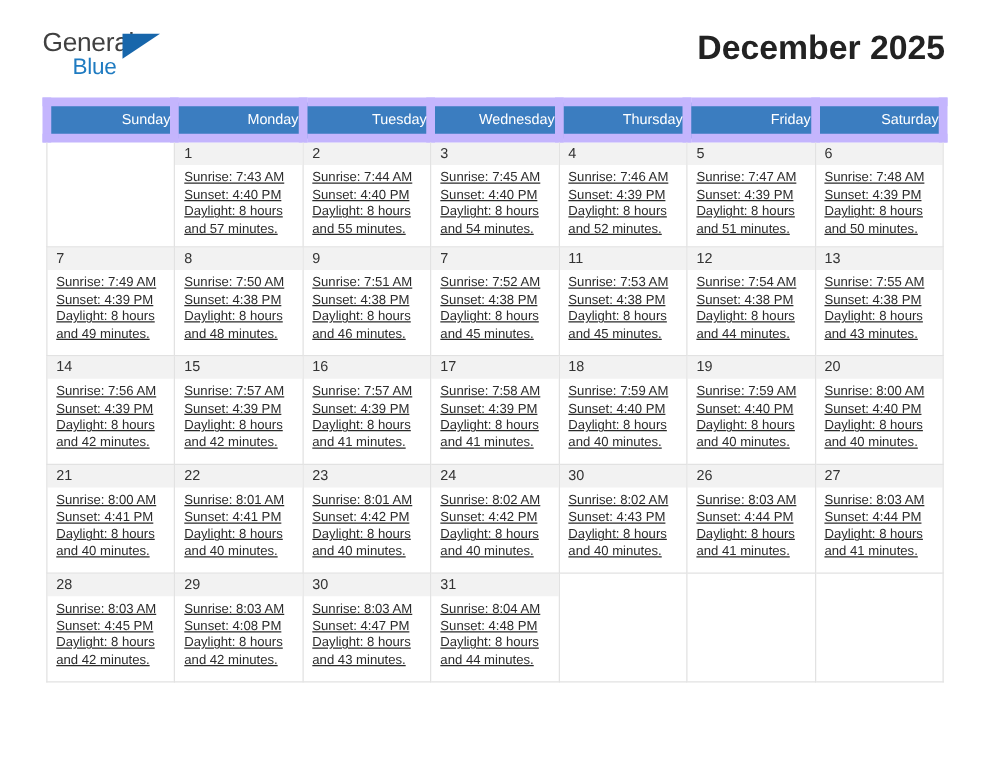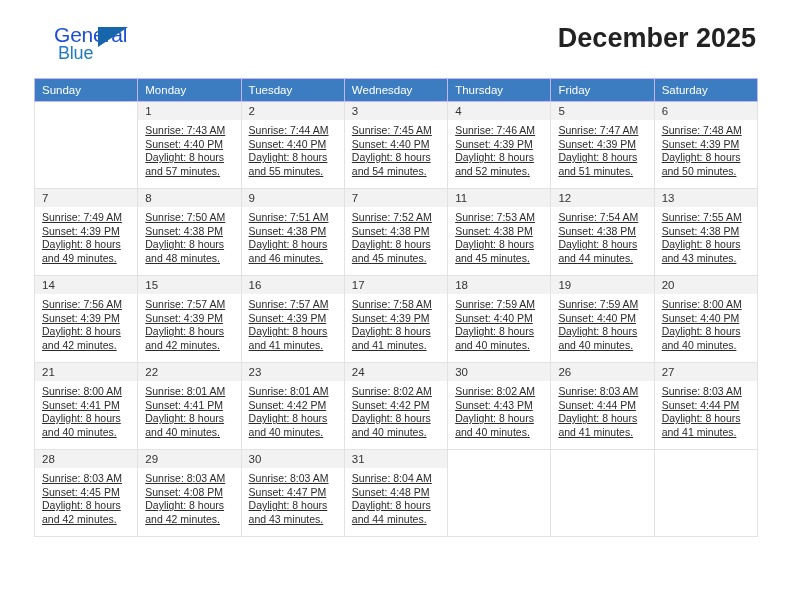--- a/index.html
+++ b/index.html
@@ -33,24 +33,24 @@
   }
   .logo {
     position: relative;
     width: 120px;
     height: 48px;
     line-height: 1;
     user-select: none;
   }
   .logo-general {
     position: absolute;
-    left: 20px;
+    left: 0;
     top: 0px;
     font-size: 21px;
-    color: #1d4ed8;
+    color: #404040;
     letter-spacing: -0.2px;
   }
   .logo-blue {
     position: absolute;
     left: 24px;
     top: 20px;
     font-size: 18px;
     color: #1f7bc1;
     letter-spacing: -0.2px;
   }
@@ -88,25 +88,25 @@
     width: 724px;
     border-collapse: collapse;
     table-layout: fixed;
     margin-top: 6px;
   }
   .calendar th {
     background: #3b7dc0;
     color: #ffffff;
     font-size: 11.5px;
     font-weight: normal;
-    text-align: left;
+    text-align: right;
     padding: 5px 0 5px 7px;
     height: 19px;
     box-sizing: border-box;
-    border: 1px solid #c4b5fd;
+    border: 7px solid #c4b5fd;
   }
   .calendar td {
     vertical-align: top;
     border: 1px solid #e2e2e2;
     border-top: 1px solid #cfcfcf;
     padding: 0;
     height: 87px;
     box-sizing: border-box;
     background: #ffffff;
   }

